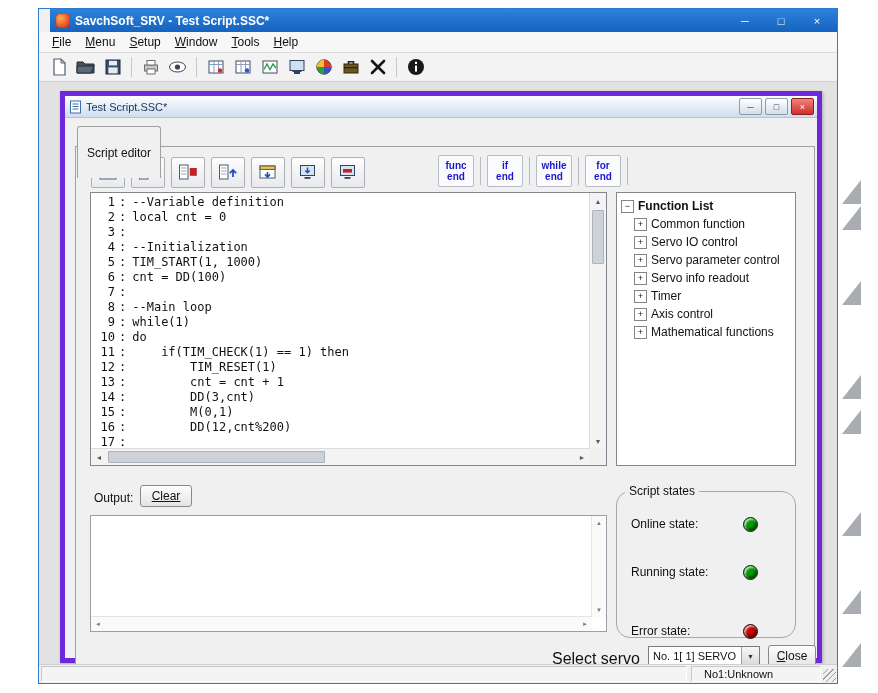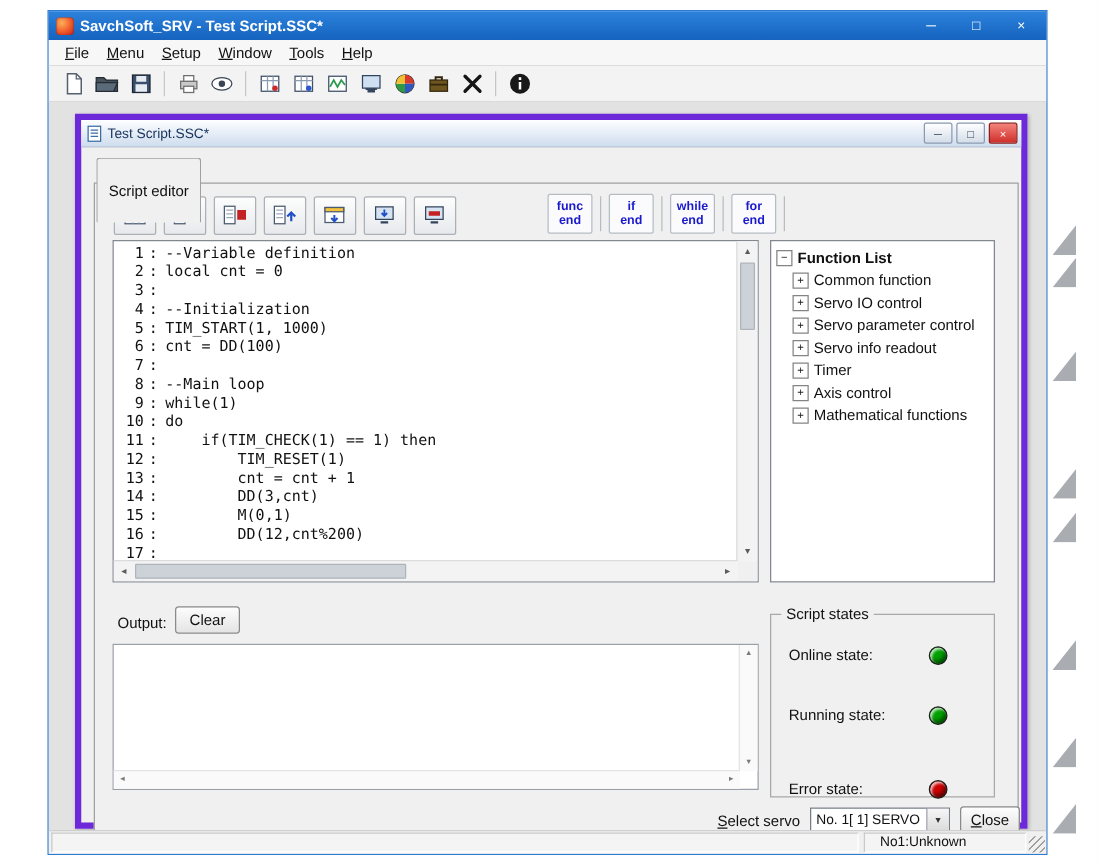--- a/index.html
+++ b/index.html
@@ -4,21 +4,21 @@
 <style>
   html,body{margin:0;padding:0;background:#fff;}
   .page{position:relative;width:878px;height:693px;background:#ffffff;overflow:hidden;
         font-family:"Liberation Sans",sans-serif;color:#111;}
 
   
   .main-window{position:absolute;left:38px;top:8px;width:800px;height:676px;
     background:#f0f0f0;border:1px solid #2f7ad1;box-sizing:border-box;display:flex;flex-direction:column;}
 
   .titlebar{height:23px;background:linear-gradient(#2c82dc,#1563be);display:flex;align-items:center;
-    padding:0 2px 0 4px;color:#fff;flex:none;}
+    padding:0 2px 0 4px;color:#fff;flex:none;margin-left:11px;}
   .app-icon{width:14px;height:14px;margin:0 5px 0 2px;border-radius:3px;flex:none;
     background:radial-gradient(circle at 32% 30%,#ffb05a,#f05a28 55%,#c01e1e);box-shadow:inset 0 0 1px #7a0f0f;}
   .title-text{font-size:12px;font-weight:bold;flex:1;white-space:nowrap;overflow:hidden;}
   .win-btn{width:36px;height:23px;display:flex;align-items:center;justify-content:center;
     font-size:11px;color:#fff;flex:none;cursor:default;}
 
   .menubar{height:20px;background:#f7f7f7;border-bottom:1px solid #dddddd;display:flex;align-items:center;
     padding-left:6px;font-size:12px;flex:none;}
   .menu-item{padding:2px 7px;}
 
@@ -82,41 +82,41 @@
   .tree-root{display:flex;align-items:center;height:18px;font-weight:bold;}
   .tree-item{display:flex;align-items:center;height:18px;padding-left:13px;font-weight:normal;}
   .tree-box{width:11px;height:11px;border:1px solid #848484;background:#fff;flex:none;
     display:flex;align-items:center;justify-content:center;font-size:9px;line-height:9px;
     margin:0 4px 0 2px;font-weight:normal;color:#222;}
 
   
   .output-label{position:absolute;left:18px;top:344px;font-size:12px;}
   .btn{background:linear-gradient(#fdfdfd,#e4e4e4);border:1px solid #8a8a8a;border-radius:3px;
     font-size:12px;display:flex;align-items:center;justify-content:center;box-sizing:border-box;}
-  .clear-btn{position:absolute;left:64px;top:338px;width:52px;height:22px;}
+  .clear-btn{position:absolute;left:64px;top:338px;width:52px;height:22px;text-decoration:underline;}
   .output-box{position:absolute;left:14px;top:368px;width:517px;height:117px;background:#fff;
     border:1px solid #9aa0a8;box-sizing:border-box;}
   .obx-v{position:absolute;top:0;right:0;bottom:14px;width:14px;background:#fafafa;border-left:1px solid #e4e4e4;}
   .obx-h{position:absolute;left:0;right:14px;bottom:0;height:14px;background:#fafafa;border-top:1px solid #e4e4e4;}
   .obx-arrow{position:absolute;width:14px;height:14px;display:flex;align-items:center;justify-content:center;
     font-size:6px;color:#7a7a7a;}
 
   
   .script-states{position:absolute;left:540px;top:344px;width:180px;height:147px;
-    border:1px solid #a8a8a8;border-radius:0;box-sizing:border-box;}
+    border:1px solid #a8a8a8;border-radius:14px;box-sizing:border-box;}
   .group-legend{position:absolute;top:-8px;left:8px;background:#f0f0f0;padding:0 4px;font-size:12px;}
   .state-row{position:absolute;left:14px;right:10px;height:16px;display:flex;align-items:center;font-size:12px;}
   .state-row:nth-of-type(1){top:24px;}
   .state-row:nth-of-type(2){top:72px;}
   .state-row:nth-of-type(3){top:110px;margin-top:21px;}
   .led{position:absolute;left:112px;width:13px;height:13px;border-radius:50%;border:1px solid #1c1c1c;
     box-shadow:inset 1.5px 1.5px 2px rgba(255,255,255,.75), inset -1.5px -2.5px 3px rgba(0,0,0,.5);}
 
   
-  .select-label{position:absolute;left:462px;top:503px;width:102px;text-align:right;font-size:12px;}
+  .select-label{position:absolute;left:462px;top:503px;width:102px;text-align:right;font-size:16px;}
   .combo{position:absolute;left:572px;top:499px;width:112px;height:20px;border:1px solid #767d86;
     background:#fff;box-sizing:border-box;display:flex;}
   .combo-text{flex:1;font-size:11px;padding:3px 0 0 4px;white-space:nowrap;overflow:hidden;}
   .combo-arrow{width:17px;border-left:1px solid #9aa0a8;background:linear-gradient(#f6f6f6,#dadada);
     display:flex;align-items:center;justify-content:center;font-size:7px;color:#333;flex:none;}
   .close-btn{position:absolute;left:692px;top:498px;width:48px;height:22px;}
 
   
   .statusbar{height:18px;background:#f0f0f0;border-top:1px solid #cfcfcf;display:flex;align-items:center;
     flex:none;position:relative;font-size:11px;}

